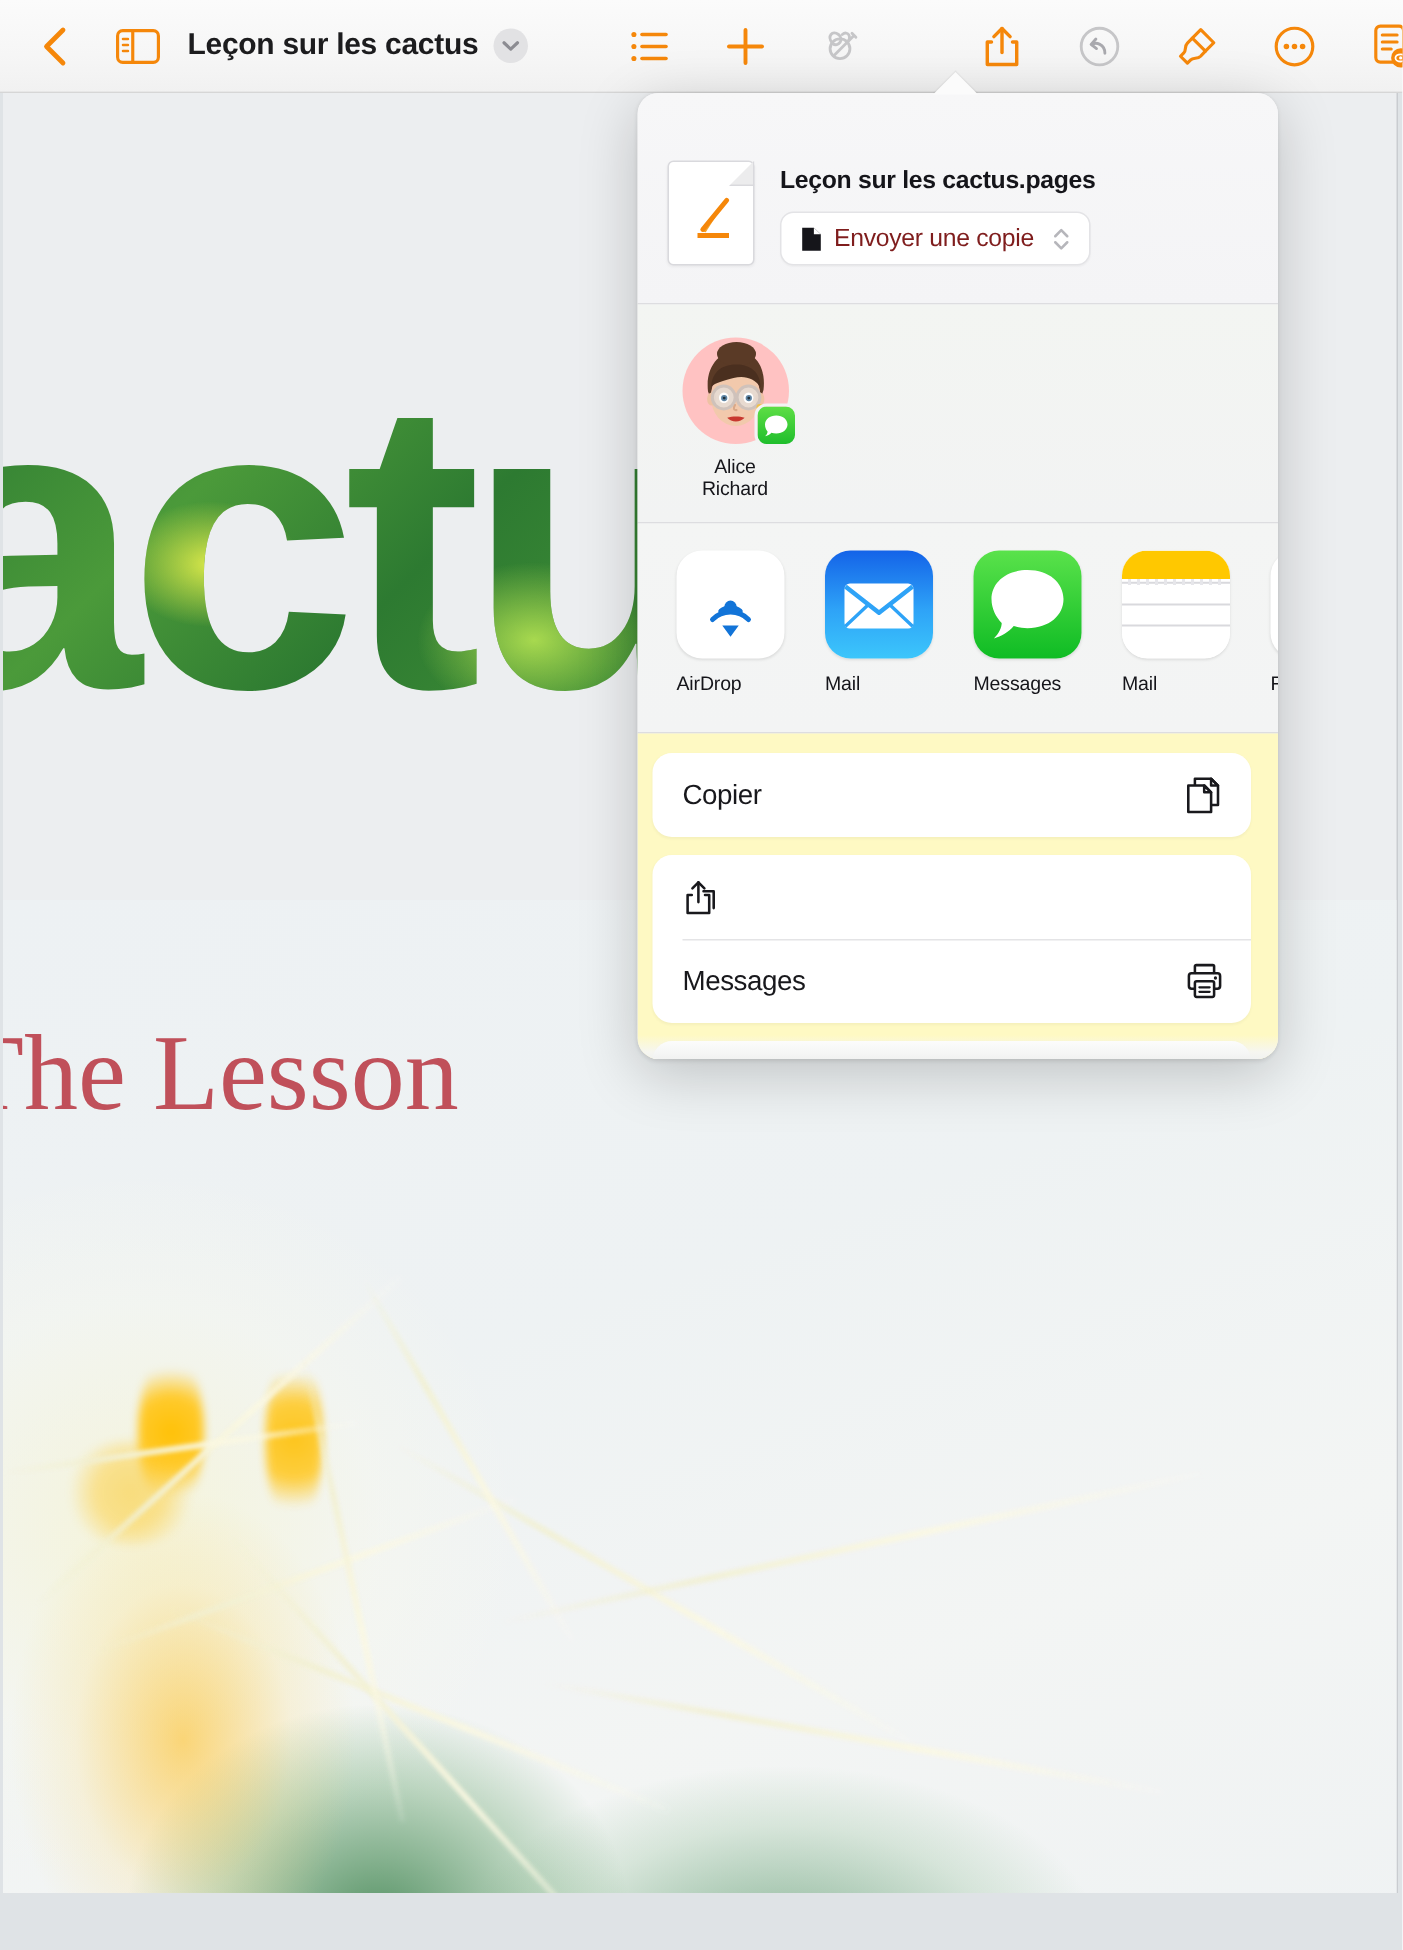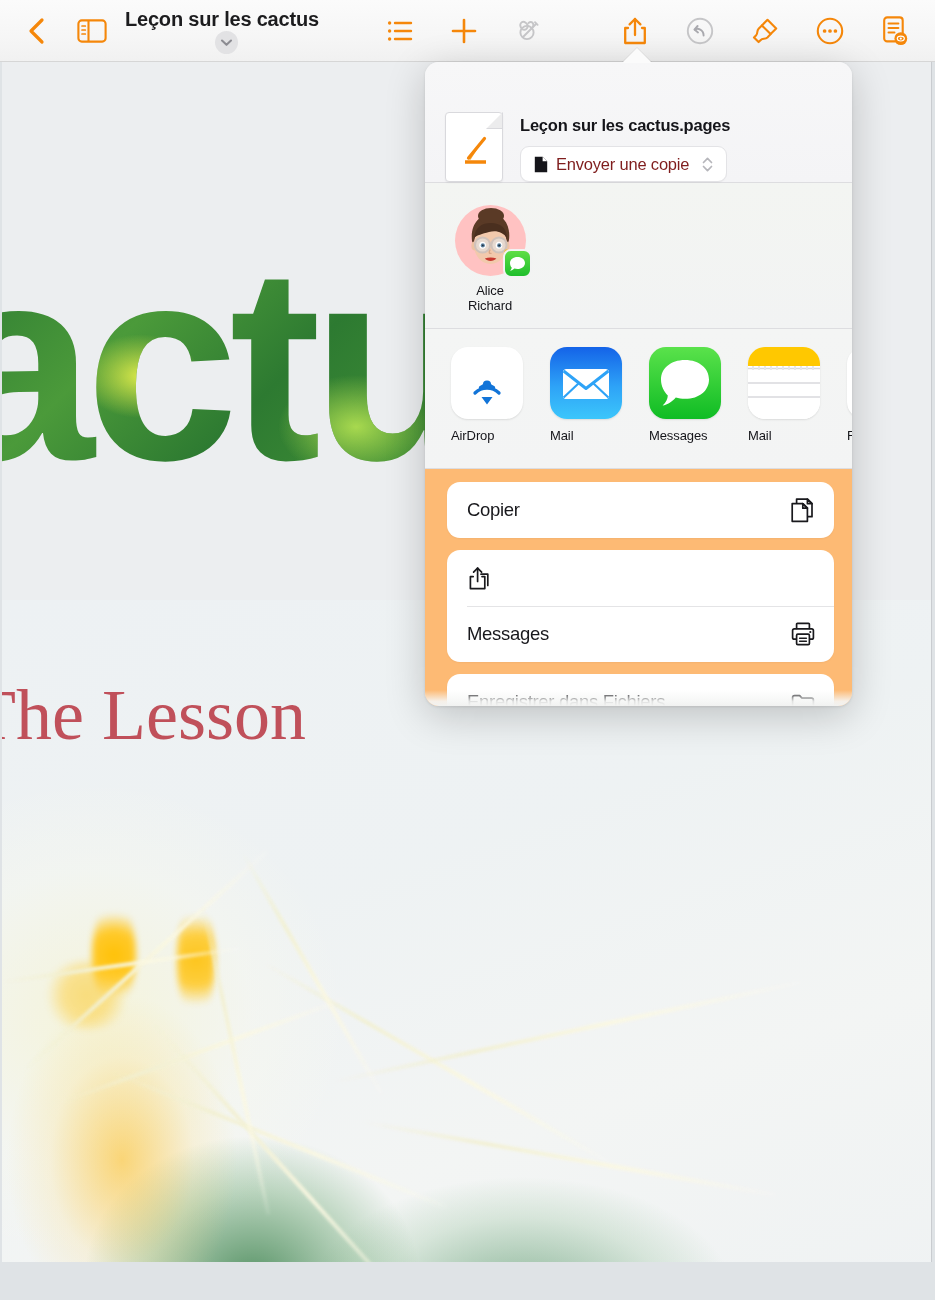--- a/index.html
+++ b/index.html
@@ -107,22 +107,22 @@
     position: absolute; left: 425px; top: 62px; width: 427px; height: 644px;
     background: #f5f5f7;
     border-radius: 14px;
     box-shadow: 0 10px 40px rgba(0,0,0,0.20), 0 1px 3px rgba(0,0,0,0.10);
     overflow: hidden;
     z-index: 50;
   }
   .sheet-inner { position: absolute; inset: 0; overflow: hidden; }
 
   .sheet-head {
-    height: 121px; padding: 20px 32px 0 20px;
-    display: flex; align-items: flex-end; gap: 17px;
+    height: 141px; padding: 20px 32px 0 20px;
+    display: flex; align-items: center; gap: 17px;
     border-bottom: 1px solid #dddde0;
     background: linear-gradient(180deg,#f7f7f8 0%, #f4f4f6 100%);
   }
   .doc-thumb {
     width: 58px; height: 70px; background: #fff; border: 1px solid #d9d9dd;
     border-radius: 4px; position: relative; flex: none;
     box-shadow: 0 1px 2px rgba(0,0,0,.05);
   }
   .doc-thumb .fold {
     position: absolute; right: -1px; top: -1px;
@@ -182,21 +182,21 @@
     width: 72px; height: 72px; border-radius: 17px;
     overflow: hidden; position: relative;
     box-shadow: 0 1px 2px rgba(0,0,0,.10);
   }
   .app-name {
     margin-top: 9px; font-size: 13px; color: #15151a; 
     letter-spacing: -0.1px; white-space: nowrap;
   }
 
   
-  .actions { padding: 13px 18px 0 22px; background: #fdba74; }
+  .actions { padding: 13px 18px 0 10px; background: #fef9c3; }
   .group {
     background: #fff; border-radius: 13px; overflow: hidden;
     margin-bottom: 12px;
     box-shadow: 0 1px 2px rgba(0,0,0,.04);
   }
   .action {
     height: 56px; display: flex; align-items: center;
     padding: 0 18px 0 20px; cursor: pointer; position: relative;
   }
   .action + .action::before {
@@ -231,21 +231,21 @@
     <div class="tb-btn" style="width:52px;">
       <svg class="tb-icon" width="30" height="26" viewBox="0 0 30 26">
         <rect x="1.4" y="2.4" width="27.2" height="21.2" rx="3.4" fill="none" stroke="#f5870a" stroke-width="2.1"></rect>
         <line x1="11.5" y1="2.4" x2="11.5" y2="23.6" stroke="#f5870a" stroke-width="2.1"></line>
         <line x1="5" y1="8" x2="8.3" y2="8" stroke="#f5870a" stroke-width="1.7" stroke-linecap="round"></line>
         <line x1="5" y1="12" x2="8.3" y2="12" stroke="#f5870a" stroke-width="1.7" stroke-linecap="round"></line>
         <line x1="5" y1="16" x2="8.3" y2="16" stroke="#f5870a" stroke-width="1.7" stroke-linecap="round"></line>
       </svg>
     </div>
 
-    <div style="display:flex;align-items:center;margin-left:7px;flex-direction:column;">
+    <div style="display:flex;align-items:center;margin-left:7px;">
       <span class="doc-title">Leçon sur les cactus</span>
       <span class="title-chev">
         <svg width="13" height="9" viewBox="0 0 13 9">
           <polyline points="2,2.5 6.5,6.8 11,2.5" fill="none" stroke="#8c8c92" stroke-width="2.1" stroke-linecap="round" stroke-linejoin="round"></polyline>
         </svg>
       </span>
     </div>
 
     <div class="tb-btn" style="width:56px;margin-left:53px;">
       <svg class="tb-icon" width="26" height="22" viewBox="0 0 26 22">

